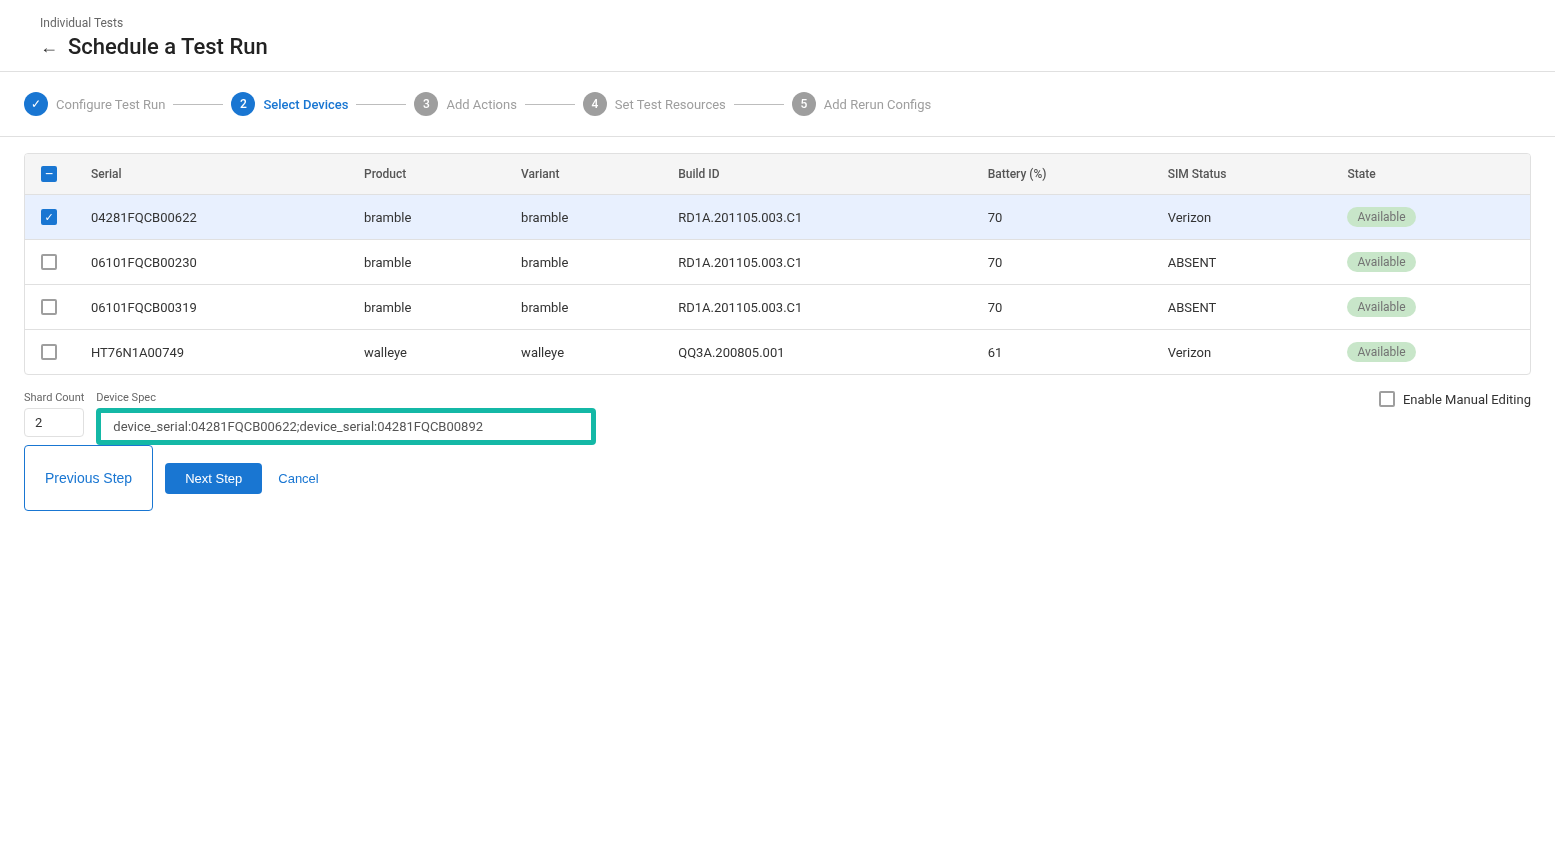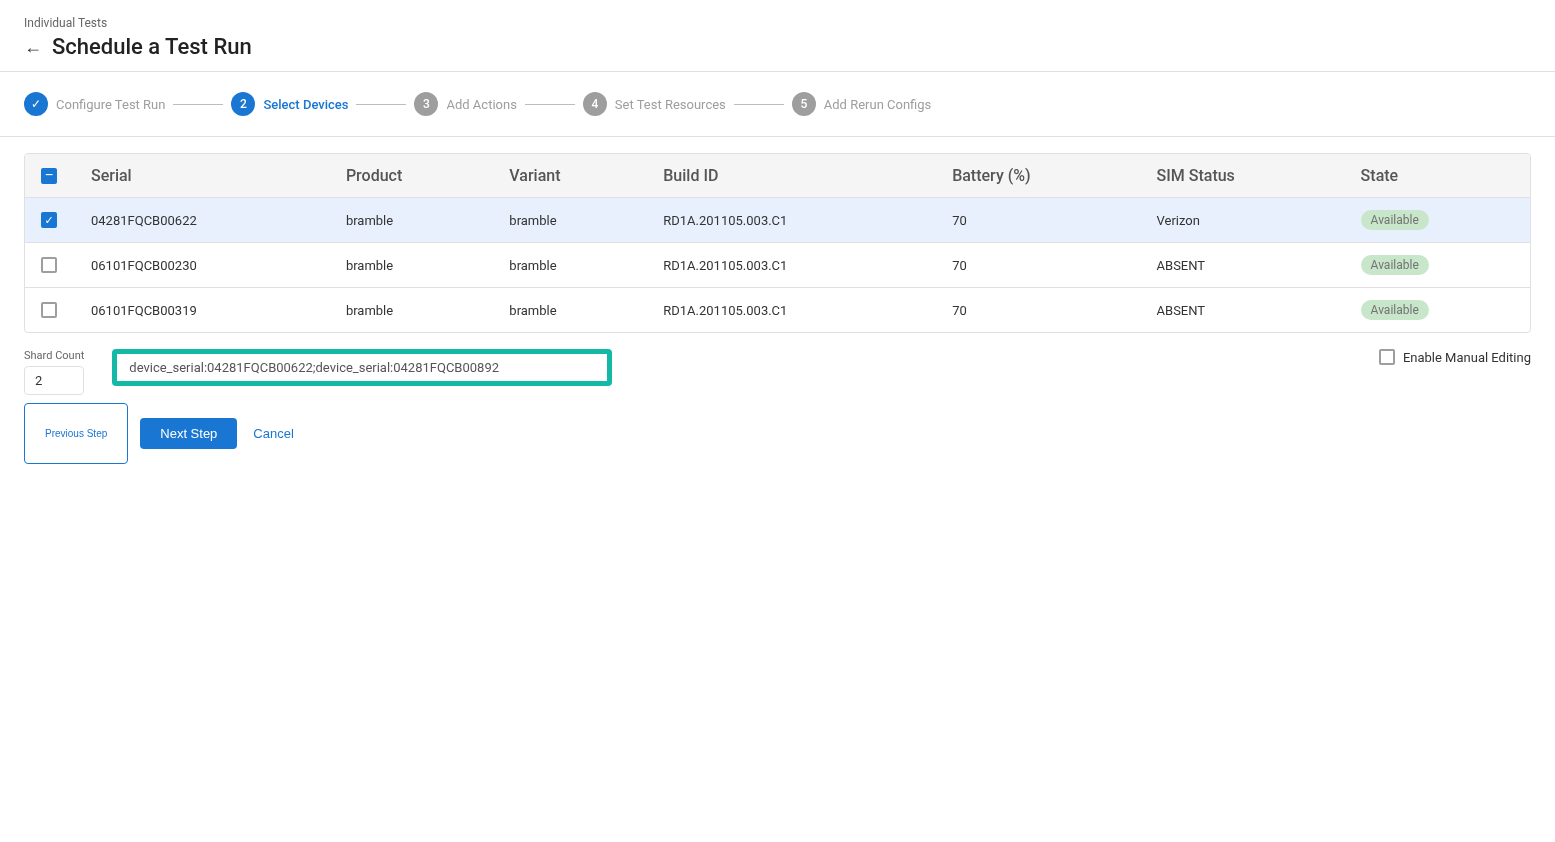--- a/index.html
+++ b/index.html
@@ -1,18 +1,18 @@
 <!DOCTYPE html>
 <html><head>
   <meta charset="utf-8">
   <style>
     * { box-sizing: border-box; margin: 0; padding: 0; }
     body { font-family: 'Roboto', Arial, sans-serif; font-size: 13px; color: #333; background: #fff; }
 
-    .page-header { padding: 16px 24px 0; }
+    .page-header { padding: 16px 40px 0; }
     .breadcrumb { font-size: 12px; color: #666; margin-bottom: 4px; }
     .page-title-row { display: flex; align-items: center; gap: 10px; padding-bottom: 12px; }
     .back-arrow { cursor: pointer; color: #333; font-size: 18px; line-height: 1; }
     .page-title { font-size: 22px; font-weight: 500; color: #222; }
 
     .divider { border: none; border-top: 1px solid #e0e0e0; }
 
     .stepper { display: flex; align-items: center; padding: 20px 24px; gap: 0; }
     .step { display: flex; align-items: center; gap: 8px; }
     .step-circle {
@@ -27,21 +27,21 @@
     .step-label.active { color: #1976d2; font-weight: 500; }
     .step-label.inactive { color: #9e9e9e; }
     .step-connector { width: 50px; height: 1px; background: #bdbdbd; margin: 0 8px; }
 
     .table-container { margin: 0 24px; border: 1px solid #e0e0e0; border-radius: 4px; overflow: hidden; }
     table { width: 100%; border-collapse: collapse; }
     thead tr { background: #f5f5f5; }
     th {
       padding: 12px 16px;
       text-align: left;
-      font-size: 16px;
+      font-size: 12px;
       font-weight: 500;
       color: #555;
       border-bottom: 1px solid #e0e0e0;
     }
     td {
       padding: 12px 16px;
       font-size: 13px;
       color: #333;
       border-bottom: 1px solid #e0e0e0;
     }
@@ -65,21 +65,21 @@
     .badge-available {
       display: inline-block;
       padding: 3px 10px;
       background: #c8e6c9;
       color: #737373;
       border-radius: 12px;
       font-size: 12px;
     }
 
     .footer-section { padding: 16px 24px; }
-    .footer-fields { display: flex; gap: 28px; align-items: flex-start; margin-bottom: 8px; }
+    .footer-fields { display: flex; gap: 12px; align-items: flex-start; margin-bottom: 0; }
     .field-group { display: flex; flex-direction: column; gap: 4px; }
     .field-label { font-size: 11px; color: #666; }
     .shard-box {
       border: 1px solid #e0e0e0;
       border-radius: 4px;
       padding: 6px 10px;
       min-width: 60px;
       font-size: 13px;
     }
     .device-spec-box {
@@ -100,21 +100,21 @@
     .enable-label { font-size: 13px; color: #333; }
 
     .action-buttons { display: flex; align-items: center; gap: 12px; }
     .btn-outline {
       padding: 24px 20px;
       border: 1px solid #1976d2;
       background: #fff;
       color: #1976d2;
       border-radius: 4px;
       cursor: pointer;
-      font-size: 10px;
+      font-size: 14px;
     }
     .btn-primary {
       padding: 8px 20px;
       border: none;
       background: #1976d2;
       color: #fff;
       border-radius: 4px;
       cursor: pointer;
       font-size: 13px;
     }
@@ -215,31 +215,44 @@
             <div class="custom-checkbox unchecked"></div>
           </td>
           <td>06101FQCB00319</td>
           <td>bramble</td>
           <td>bramble</td>
           <td>RD1A.201105.003.C1</td>
           <td>70</td>
           <td>ABSENT</td>
           <td><span class="badge-available">Available</span></td>
         </tr>
+        <tr class="row-normal">
+          <td class="checkbox-cell">
+            <div class="custom-checkbox unchecked"></div>
+          </td>
+          <td>HT76N1A00749</td>
+          <td>walleye</td>
+          <td>walleye</td>
+          <td>QQ3A.200805.001</td>
+          <td>61</td>
+          <td>Verizon</td>
+          <td><span class="badge-available">Available</span></td>
+        </tr>
       </tbody>
   </table>
 </div>
 
 <div class="footer-section">
   <div class="footer-fields">
     <div class="field-group">
       <span class="field-label">Shard Count</span>
       <div class="shard-box">2</div>
     </div>
     <div class="field-group">
+      <span class="field-label">Device Spec</span>
       <div class="device-spec-box">device_serial:04281FQCB00622;device_serial:04281FQCB00892</div>
     </div>
     <div class="enable-manual">
       <div class="enable-checkbox"></div>
       <span class="enable-label">Enable Manual Editing</span>
     </div>
   </div>
   <div class="action-buttons">
     <button class="btn-outline">Previous Step</button>
     <button class="btn-primary">Next Step</button>

